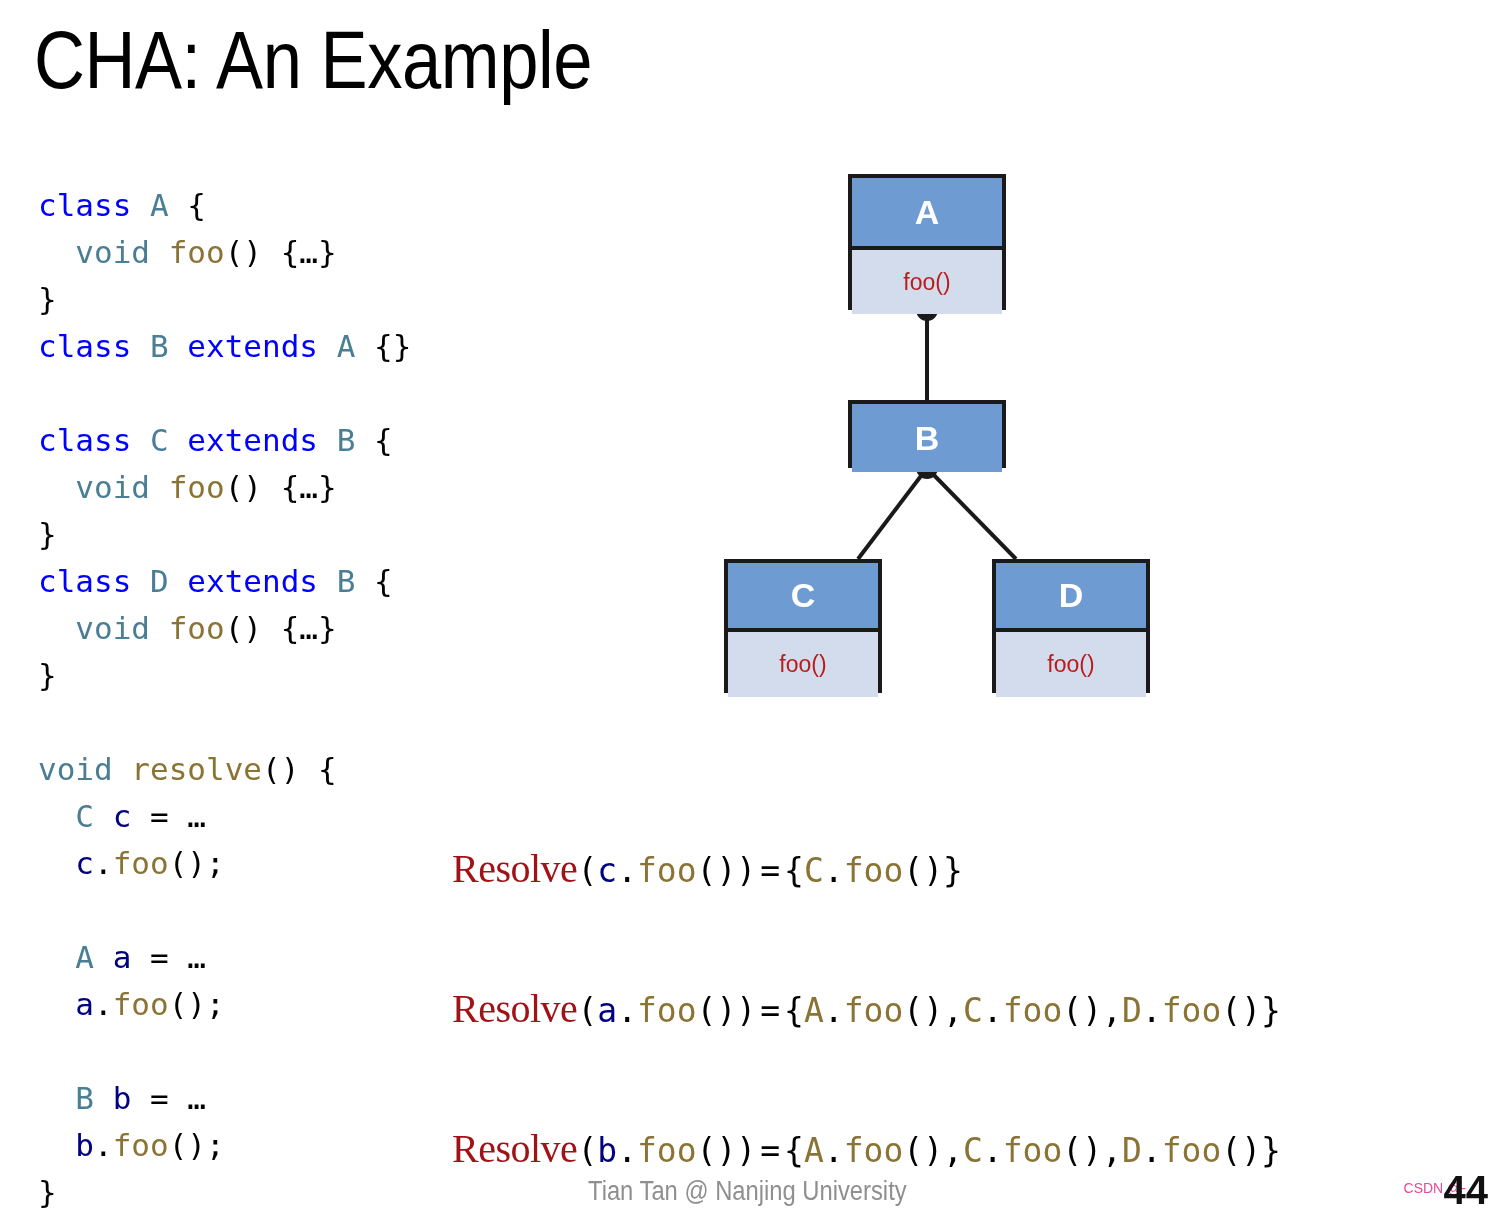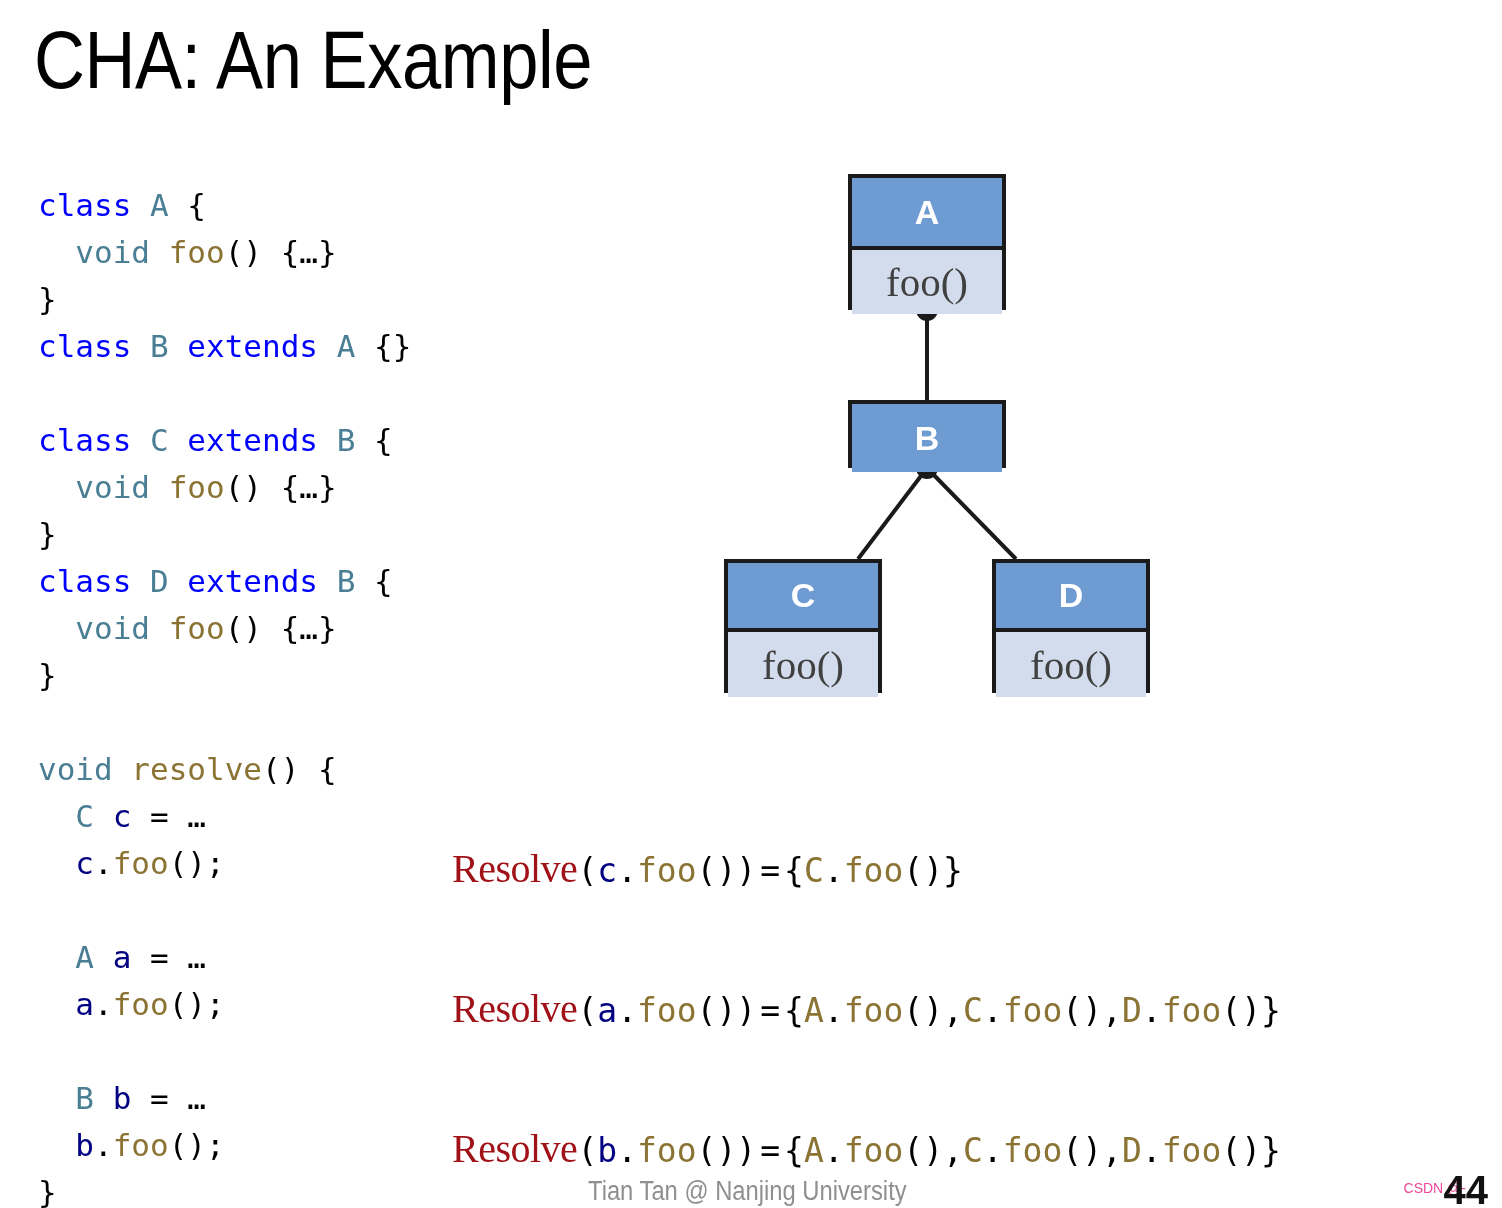--- a/index.html
+++ b/index.html
@@ -93,23 +93,23 @@
     font-weight: bold;
     font-size: 34px;
     text-align: center;
     display: flex;
     align-items: center;
     justify-content: center;
     box-sizing: border-box;
   }
   .uml-body {
     background: #D3DCEC;
-    color: #404040;
-    font-family: Liberation Serif, serif;
-    font-size: 41px;
+    color: #b91c1c;
+    font-family: Liberation Sans, sans-serif;
+    font-size: 23px;
     display: flex;
     align-items: center;
     justify-content: center;
     box-sizing: border-box;
     border-top: 4px solid #1a1a1a;
   }
 
   
   #footer-author {
     position: absolute;

